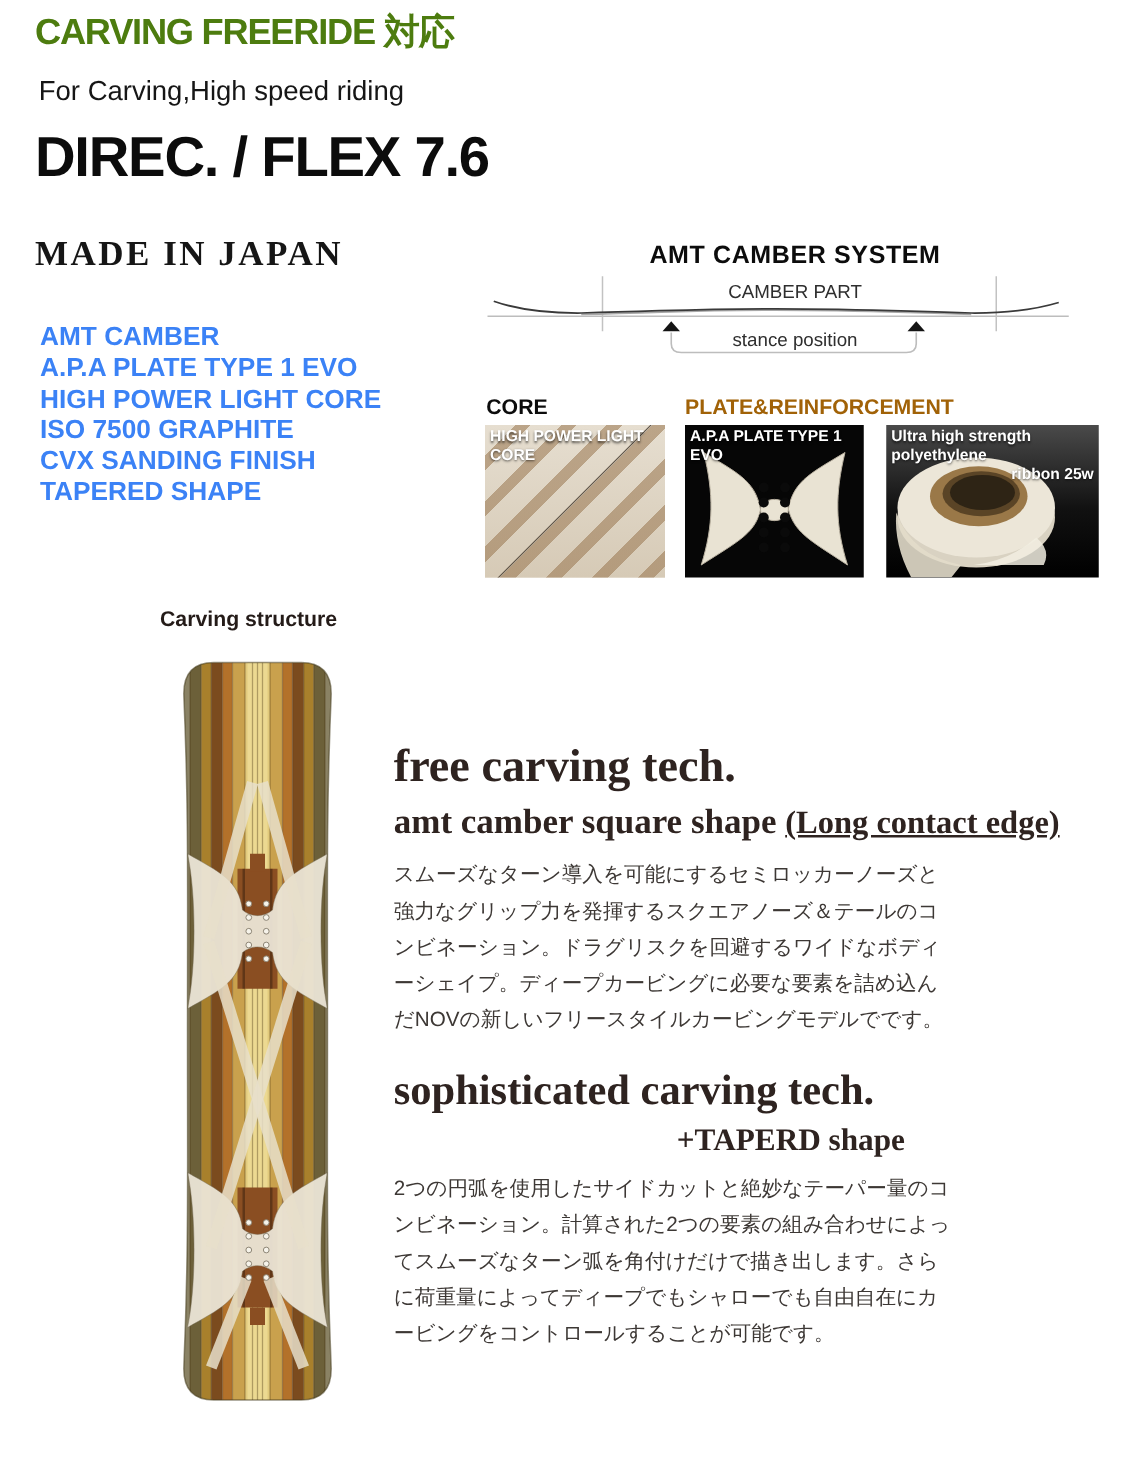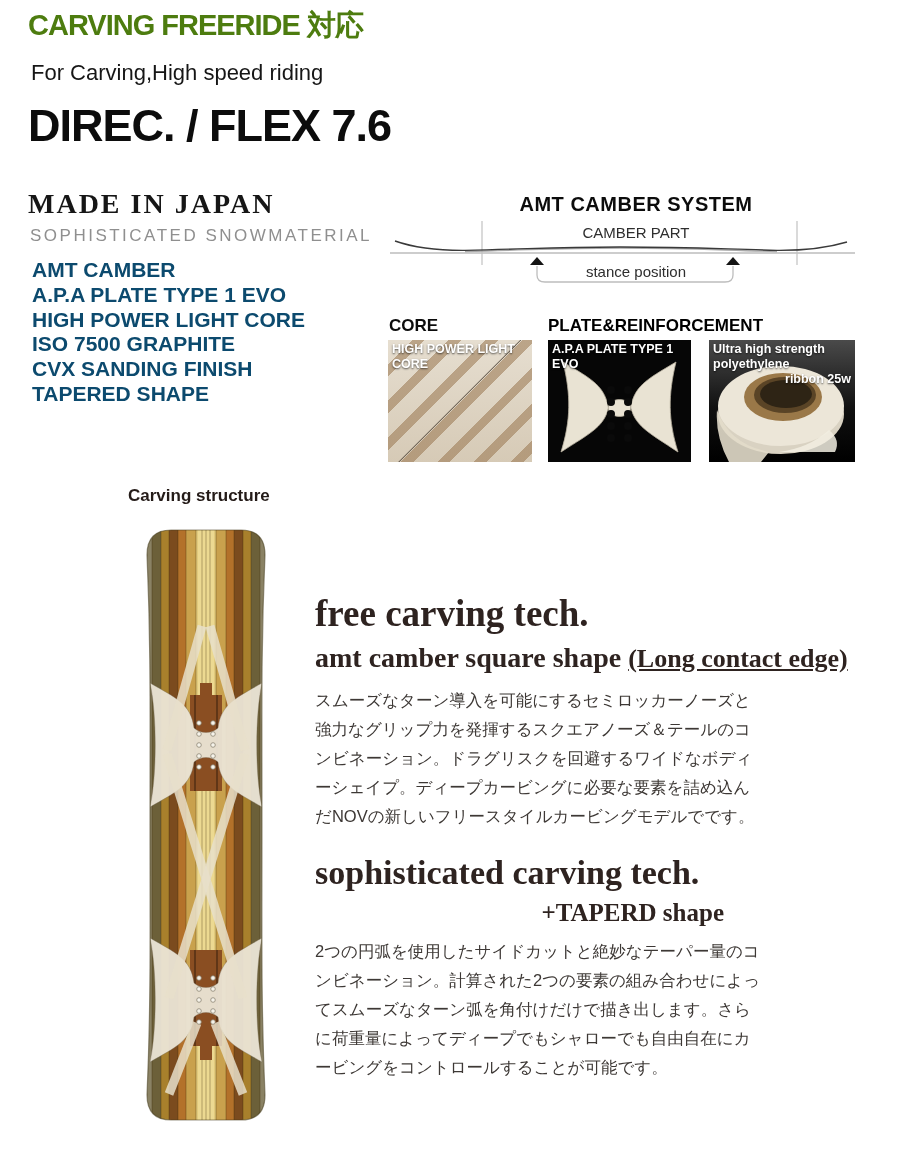--- a/index.html
+++ b/index.html
@@ -10,43 +10,43 @@
   
   .main-title{left:28px;top:6px;font-size:29px;font-weight:bold;letter-spacing:-1px;color:#4d7c0f;white-space:nowrap;}
   .sub-title{left:31px;top:60px;font-size:22px;color:#161616;}
   .model-title{left:28px;top:100px;font-size:45px;font-weight:bold;letter-spacing:-1px;color:#0c0c0c;}
 
   
   .made-in{left:28px;top:188px;font-size:28px;font-weight:800;letter-spacing:2px;color:#161616;font-family:Liberation Serif, serif;}
   .tagline{left:30px;top:226px;font-size:17px;letter-spacing:2.5px;color:#8f8f8f;}
 
   
-  .features{left:32px;top:258px;font-size:21px;font-weight:bold;color:#0c4a6e;line-height:24.8px;}
+  .features{left:32px;top:258px;font-size:21px;font-weight:bold;color:#3b82f6;line-height:24.8px;}
   .features li{list-style:none;margin:0;padding:0;}
   .features ul{margin:0;padding:0;}
 
   
   .camber-title{left:385px;top:193px;width:502px;text-align:center;font-size:20px;font-weight:bold;color:#0c0c0c;letter-spacing:0.5px;}
   .camber-svg{left:385px;top:215px;}
   .diag-text{font-family:"Liberation Sans",sans-serif;font-size:15px;fill:#2e2e2e;}
 
   
   .core-heading{left:389px;top:316px;font-size:17px;font-weight:bold;color:#0c0c0c;}
-  .plate-heading{left:548px;top:316px;font-size:17px;font-weight:bold;color:#000000;}
+  .plate-heading{left:548px;top:316px;font-size:17px;font-weight:bold;color:#a16207;}
   .fig{top:340px;height:122px;overflow:hidden;}
   .fig-caption{position:absolute;left:4px;top:2px;right:4px;font-size:12.5px;font-weight:bold;color:#fff;
                text-shadow:0 1px 2px rgba(0,0,0,.65);line-height:15px;}
   .fig-core{left:388px;width:144px;
     background-color:#ddd3c2;
     background-image:
       linear-gradient(135deg, rgba(0,0,0,0) 49.5%, rgba(70,58,45,.85) 49.9%, rgba(0,0,0,0) 50.4%),
       repeating-linear-gradient(135deg, rgba(0,0,0,0) 0 17px, rgba(152,117,78,.55) 17px 26px),
       linear-gradient(#e6ded0,#d6cab6);}
   .fig-plate{left:548px;width:143px;background:#060606;}
-  .fig-ribbon{left:709px;width:146px;background:linear-gradient(#4a4a4a,#111 55%,#000);}
+  .fig-ribbon{left:709px;width:170px;background:linear-gradient(#4a4a4a,#111 55%,#000);}
   .fig-ribbon .fig-caption{text-align:left;}
   .fig-ribbon .cap2{display:block;text-align:right;}
 
   
   .internal-label{left:128px;top:486px;font-size:17px;font-weight:bold;color:#241b18;}
   .board-svg{left:145px;top:528px;}
 
   
   .serif{font-family:"Liberation Serif",serif;color:#2e2320;}
   .s1-heading{left:315px;top:592px;font-size:37px;font-weight:bold;}
@@ -62,21 +62,20 @@
 </head>
 <body>
 
 <div id="page">
 
   <div class="abs main-title">CARVING FREERIDE 対応</div>
   <div class="abs sub-title">For Carving,High speed riding</div>
   <div class="abs model-title">DIREC. / FLEX 7.6</div>
 
   <div class="abs made-in">MADE IN JAPAN</div>
-  <div class="abs tagline">SOPHISTICATED SNOWMATERIAL</div>
 
   <div class="abs features">
     <ul>
       <li>AMT CAMBER</li>
       <li>A.P.A PLATE TYPE 1 EVO</li>
       <li>HIGH POWER LIGHT CORE</li>
       <li>ISO 7500 GRAPHITE</li>
       <li>CVX SANDING FINISH</li>
       <li>TAPERED SHAPE</li>
     </ul>

